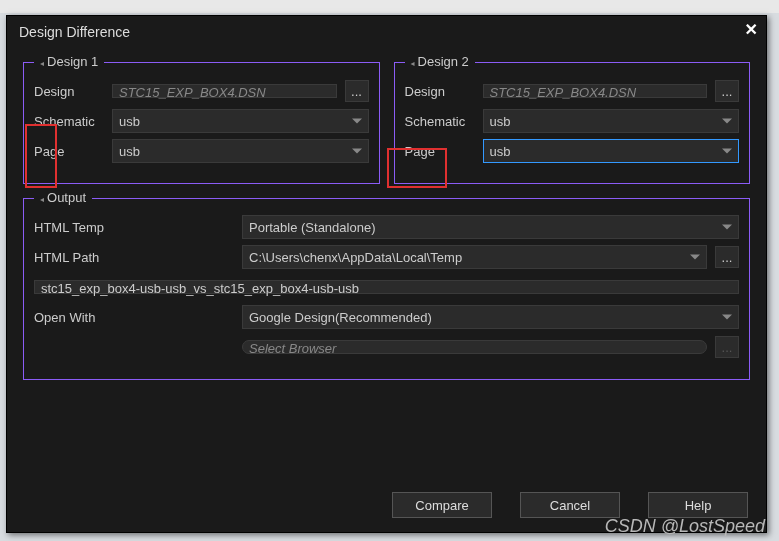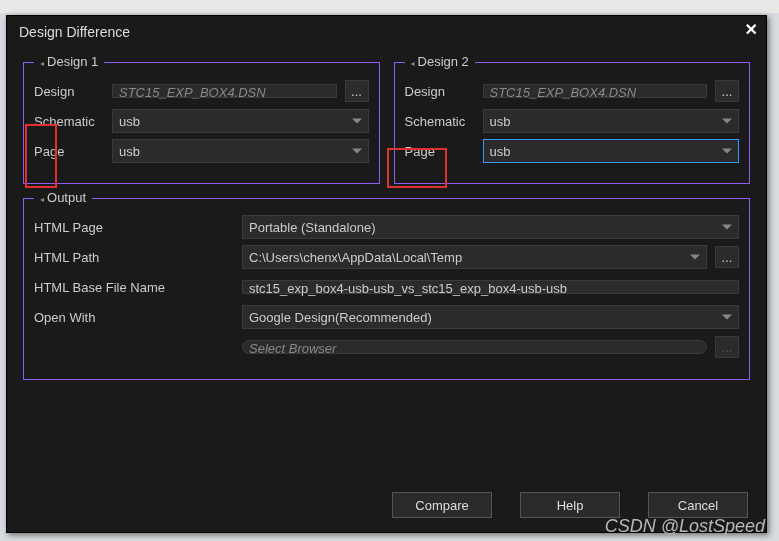--- a/index.html
+++ b/index.html
@@ -93,38 +93,37 @@
             <span class="caret"></span>
           </div>
         </div>
       </div>
     </div>
 
     <div class="group output-group">
       <div class="group-title">Output</div>
 
       <div class="field-row">
-        <span class="out-label">HTML Page</span>
+        <span class="out-label">HTML Temp</span>
         <div class="combo">
           <span>Portable (Standalone)</span>
           <span class="caret"></span>
         </div>
       </div>
 
       <div class="field-row">
         <span class="out-label">HTML Path</span>
         <div class="combo">
           <span>C:\Users\chenx\AppData\Local\Temp</span>
           <span class="caret"></span>
         </div>
         <div class="browse-btn">...</div>
       </div>
 
       <div class="field-row">
-        <span class="out-label">HTML Base File Name</span>
         <div class="input-text normal">stc15_exp_box4-usb-usb_vs_stc15_exp_box4-usb-usb</div>
       </div>
 
       <div class="field-row">
         <span class="out-label">Open With</span>
         <div class="combo">
           <span>Google Design(Recommended)</span>
           <span class="caret"></span>
         </div>
       </div>
@@ -133,21 +132,21 @@
         <span class="out-label"></span>
         <div class="input-text disabled-input">Select Browser</div>
         <div class="browse-btn" style="color:#555">...</div>
       </div>
     </div>
 
   </div>
 
   <div class="buttons-row">
     <div class="btn highlight-red-narrow">Compare</div>
+    <div class="btn">Cancel</div>
     <div class="btn">Help</div>
-    <div class="btn">Cancel</div>
   </div>
 
   <div class="red-box-d1"></div>
   <div class="red-box-d2"></div>
 </div>
 
 <div class="watermark">CSDN @LostSpeed</div>
 
 </body></html>

